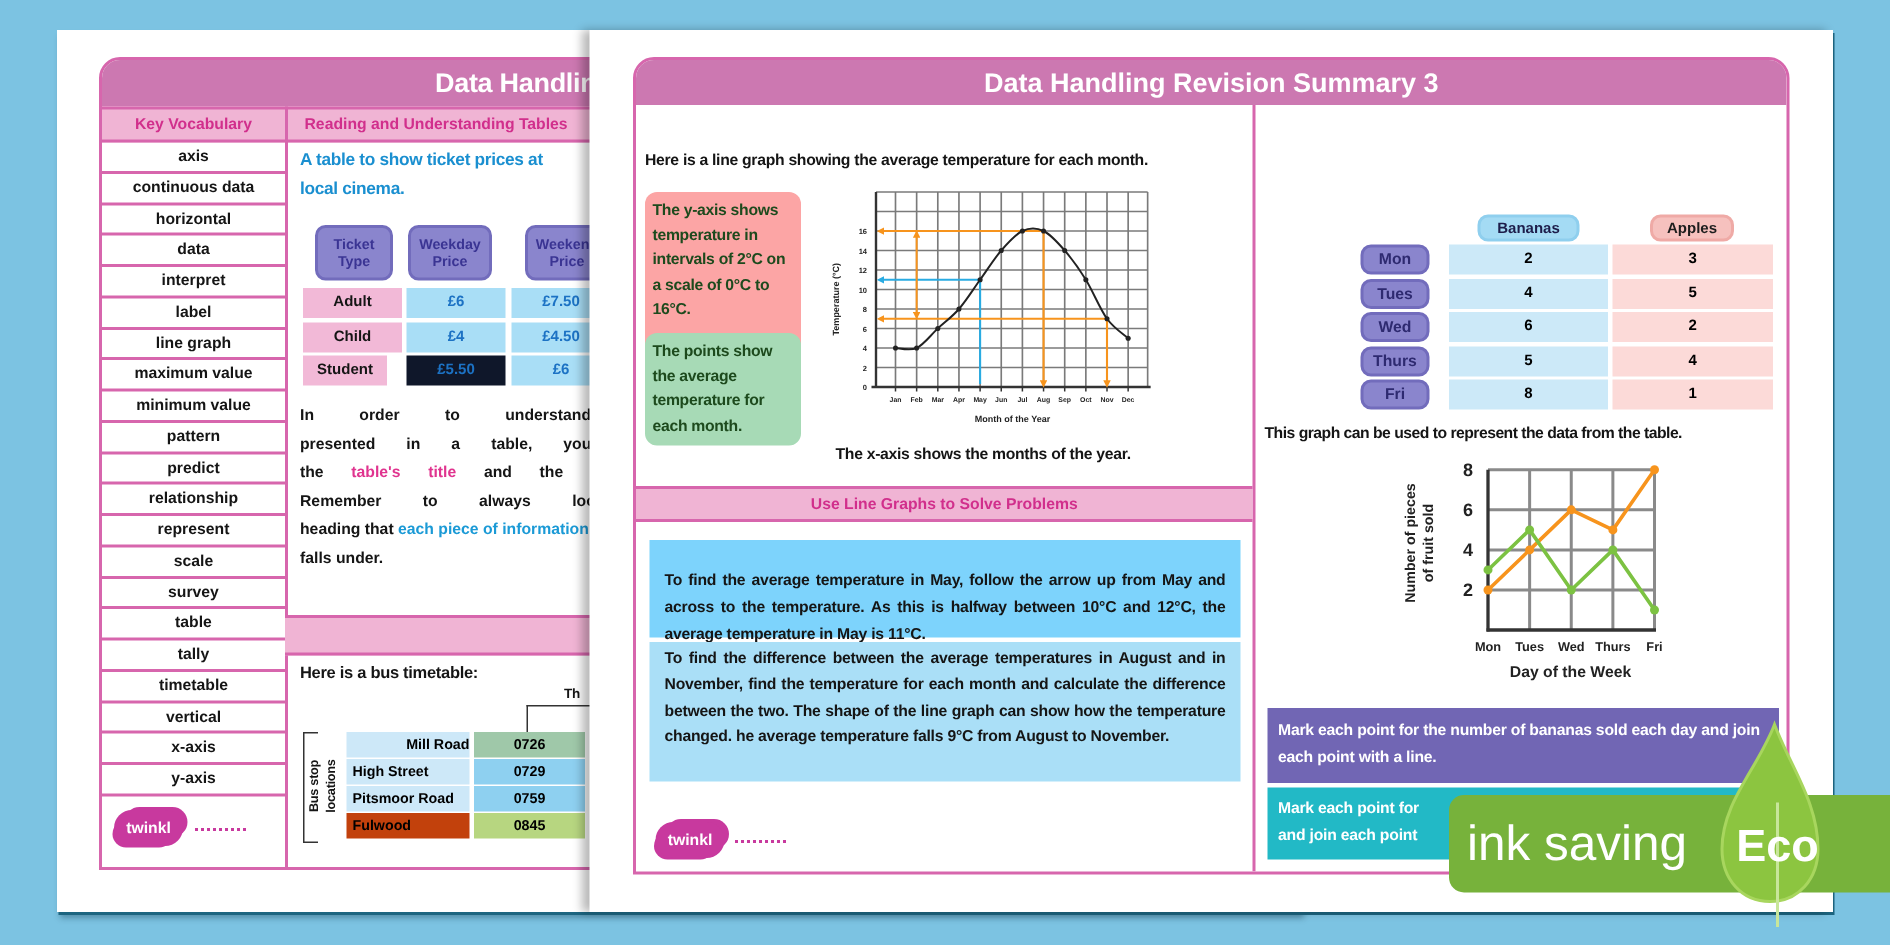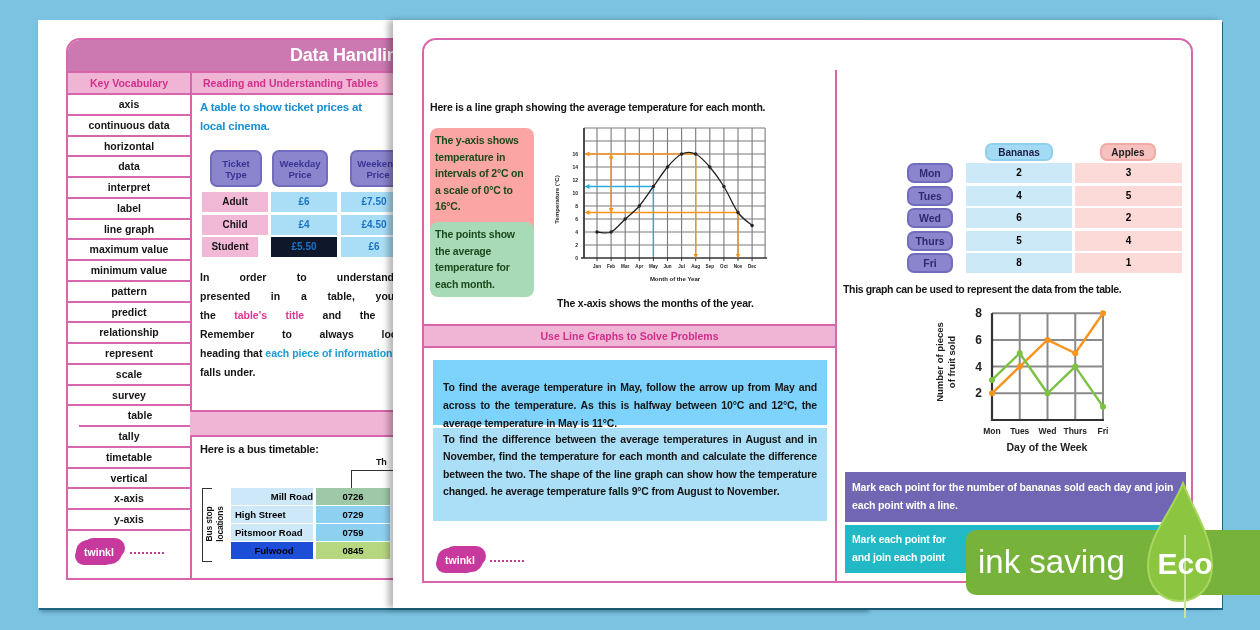--- a/index.html
+++ b/index.html
@@ -49,21 +49,21 @@
         <div class="vocab-row" style="top: 103.8px;">label</div>
         <div class="vocab-row" style="top: 124.56px;">line graph</div>
         <div class="vocab-row" style="top: 145.32px;">maximum value</div>
         <div class="vocab-row" style="top: 166.08px;">minimum value</div>
         <div class="vocab-row" style="top: 186.84px;">pattern</div>
         <div class="vocab-row" style="top: 207.6px;">predict</div>
         <div class="vocab-row" style="top: 228.36px;">relationship</div>
         <div class="vocab-row" style="top: 249.12px;">represent</div>
         <div class="vocab-row" style="top: 269.88px;">scale</div>
         <div class="vocab-row" style="top: 290.64px;">survey</div>
-        <div class="vocab-row" style="top: 311.4px; margin-left: 11px;">table</div>
+        <div class="vocab-row" style="top: 311.4px;">table</div>
         <div class="vocab-row" style="top: 332.16px;">tally</div>
         <div class="vocab-row" style="top: 352.92px;">timetable</div>
         <div class="vocab-row" style="top: 373.68px;">vertical</div>
         <div class="vocab-row" style="top: 394.44px;">x-axis</div>
         <div class="vocab-row" style="top: 415.2px;">y-axis</div>
       </div>
     <div class="logo" style="left:8px;top:500px;"><span>twinkl</span></div>
     <div class="logo-tag" style="left:62px;top:512px;"></div>
 
     <span class="t" style="left:132px;top:58px;line-height:19px;color:#1a8fd0;font-size:11.5px;">A table to show ticket prices at</span>
@@ -96,27 +96,30 @@
     <div style="position:absolute;left:283px;top:430px;width:60px;height:17px;border-left:1.5px solid #333;border-top:1.5px solid #333;"></div>
     <div style="position:absolute;left:134px;top:448px;width:9px;height:72px;border:1.5px solid #333;border-right:none;"></div>
     <div class="t" style="left:112px;top:472px;width:72px;height:24px;white-space:normal;text-align:center;font-size:8.5px;line-height:11px;transform:rotate(-90deg);">Bus stop locations</div>
 
     <div class="cell" style="left:163px;top:448px;width:82px;height:17px;line-height:17px;background:#cde8f8;text-align:right;padding-left:0;box-sizing:border-box;font-size:9.5px;">Mill Road</div>
     <div class="cell" style="left:248px;top:448px;width:74px;height:17px;line-height:17px;background:#9fc8a9;font-size:9.5px;">0726</div>
     <div class="cell" style="left:163px;top:466px;width:82px;height:17px;line-height:17px;background:#cde8f8;text-align:left;padding-left:4px;box-sizing:border-box;font-size:9.5px;">High Street</div>
     <div class="cell" style="left:248px;top:466px;width:74px;height:17px;line-height:17px;background:#8ed0f0;font-size:9.5px;">0729</div>
     <div class="cell" style="left:163px;top:484px;width:82px;height:17px;line-height:17px;background:#cde8f8;text-align:left;padding-left:4px;box-sizing:border-box;font-size:9.5px;">Pitsmoor Road</div>
     <div class="cell" style="left:248px;top:484px;width:74px;height:17px;line-height:17px;background:#8ed0f0;font-size:9.5px;">0759</div>
-    <div class="cell" style="left:163px;top:502px;width:82px;height:17px;line-height:17px;background:#1d4ed8;text-align:center;padding-left:4px;box-sizing:border-box;font-size:9.5px;">Fulwood</div>
+    <div class="cell" style="left:163px;top:502px;width:82px;height:17px;line-height:17px;background:#c2410c;text-align:left;padding-left:4px;box-sizing:border-box;font-size:9.5px;">Fulwood</div>
     <div class="cell" style="left:248px;top:502px;width:74px;height:17px;line-height:17px;background:#b7d680;font-size:9.5px;">0845</div>
   </div>
 </div>
 
 <div class="page page-front">
   <div class="panel" style="left:29px;top:18px;width:771px;height:545px;">
+    <div class="title-bar" style="height:30px;line-height:30px;text-align:center;">
+      <span>Data Handling Revision Summary 3</span>
+    </div>
     <div class="vline" style="left:411px;top:30px;bottom:0;"></div>
 
     <span class="t" style="left:6px;top:58px;line-height:18px;font-size:10.5px;">Here is a line graph showing the average temperature for each month.</span>
     <div class="callout" style="left:6px;top:88px;width:104px;height:116px;background:#fca5a5;">The y-axis shows temperature in intervals of 2°C on a scale of 0°C to 16°C.</div>
     <div class="callout" style="left:6px;top:182px;width:104px;height:75px;background:#a7dab6;">The points show the average temperature for each month.</div>
 
     <svg id="temp-chart" style="position:absolute;left:116px;top:80px;" width="240" height="170">
       <defs>
         <marker id="arr-orange" markerWidth="5" markerHeight="5" refX="2.5" refY="2.5" orient="auto" markerUnits="userSpaceOnUse">
             <path d="M0,0 L5,2.5 L0,5 Z" fill="#f7941d"></path>

